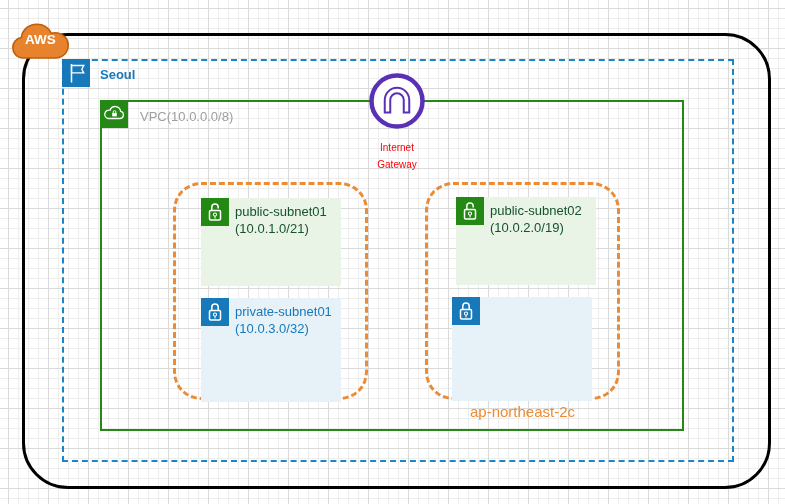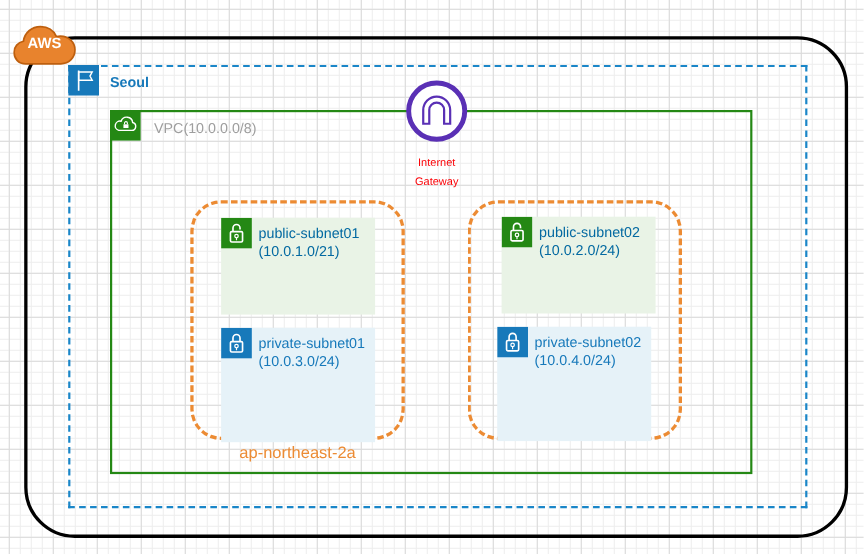--- a/index.html
+++ b/index.html
@@ -70,21 +70,21 @@
   }
   .az-label-a { left: 173px; }
   .az-label-c { left: 425px; }
 
   
   .subnet { width: 140px; z-index: 3; }
   .subnet.public  { background: #e9f3e6; height: 88px; }
   .subnet.private { background: #e6f2f8; height: 104px; }
   .subnet .sn-icon { position: absolute; left: 0; top: 0; }
   .subnet .sn-text { position: absolute; left: 34px; top: 5px; font-size: 13px; line-height: 17px; }
-  .subnet.public  .sn-text { color: #0369a1; }
+  .subnet.public  .sn-text { color: #14532d; }
   .subnet.private .sn-text { color: #1779ba; }
   .sn-pub1 { left: 201px; top: 198px; }
   .sn-prv1 { left: 201px; top: 298px; }
   .sn-pub2 { left: 456px; top: 197px; }
   .sn-prv2 { left: 452px; top: 297px; }
 </style>
 </head>
 <body>
 
 <div class="canvas">
@@ -134,23 +134,23 @@
       <path d="M19.5 41.5 V28 a9.5 9.5 0 0 1 19 0 V41.5" fill="none" stroke="#5a30b5" stroke-width="7.5"></path>
       <path d="M19.5 39.5 V28 a9.5 9.5 0 0 1 19 0 V39.5" fill="none" stroke="#ffffff" stroke-width="3.5"></path>
     </svg>
     <div class="igw-label">
       <div>Internet</div>
       <div>Gateway</div>
     </div>
   </div>
 
   <div class="abs az az-a"></div>
-  <div class="abs az-label az-label-a">ap-northeast-2a</div>
 
   <div class="abs az az-c"></div>
+  <div class="abs az-label az-label-c">ap-northeast-2c</div>
 
   <div class="abs subnet public sn-pub1">
     <svg class="sn-icon" width="28" height="28" viewBox="0 0 28 28">
       <rect x="0" y="0" width="28" height="28" fill="#248814"></rect>
       <rect x="8.5" y="12.5" width="11" height="9.5" rx="1.2" fill="none" stroke="#ffffff" stroke-width="1.5"></rect>
       <path d="M10.8 12.5 V9.3 a3.2 3.2 0 0 1 6.4 0 V10.6" fill="none" stroke="#ffffff" stroke-width="1.5"></path>
       <circle cx="14" cy="16.6" r="1.6" fill="none" stroke="#ffffff" stroke-width="1.1"></circle>
       <line x1="14" y1="18.2" x2="14" y2="20.4" stroke="#ffffff" stroke-width="1.1"></line>
     </svg>
     <div class="sn-text">
@@ -162,45 +162,41 @@
   <div class="abs subnet private sn-prv1">
     <svg class="sn-icon" width="28" height="28" viewBox="0 0 28 28">
       <rect x="0" y="0" width="28" height="28" fill="#1779ba"></rect>
       <rect x="8.5" y="12.5" width="11" height="9.5" rx="1.2" fill="none" stroke="#ffffff" stroke-width="1.5"></rect>
       <path d="M10.8 12.5 V9.3 a3.2 3.2 0 0 1 6.4 0 V12.5" fill="none" stroke="#ffffff" stroke-width="1.5"></path>
       <circle cx="14" cy="16.6" r="1.6" fill="none" stroke="#ffffff" stroke-width="1.1"></circle>
       <line x1="14" y1="18.2" x2="14" y2="20.4" stroke="#ffffff" stroke-width="1.1"></line>
     </svg>
     <div class="sn-text">
       <div>private-subnet01</div>
-      <div>(10.0.3.0/24)</div>
+      <div>(10.0.3.0/32)</div>
     </div>
   </div>
 
   <div class="abs subnet public sn-pub2">
     <svg class="sn-icon" width="28" height="28" viewBox="0 0 28 28">
       <rect x="0" y="0" width="28" height="28" fill="#248814"></rect>
       <rect x="8.5" y="12.5" width="11" height="9.5" rx="1.2" fill="none" stroke="#ffffff" stroke-width="1.5"></rect>
       <path d="M10.8 12.5 V9.3 a3.2 3.2 0 0 1 6.4 0 V10.6" fill="none" stroke="#ffffff" stroke-width="1.5"></path>
       <circle cx="14" cy="16.6" r="1.6" fill="none" stroke="#ffffff" stroke-width="1.1"></circle>
       <line x1="14" y1="18.2" x2="14" y2="20.4" stroke="#ffffff" stroke-width="1.1"></line>
     </svg>
     <div class="sn-text">
       <div>public-subnet02</div>
-      <div>(10.0.2.0/24)</div>
+      <div>(10.0.2.0/19)</div>
     </div>
   </div>
 
   <div class="abs subnet private sn-prv2">
     <svg class="sn-icon" width="28" height="28" viewBox="0 0 28 28">
       <rect x="0" y="0" width="28" height="28" fill="#1779ba"></rect>
       <rect x="8.5" y="12.5" width="11" height="9.5" rx="1.2" fill="none" stroke="#ffffff" stroke-width="1.5"></rect>
       <path d="M10.8 12.5 V9.3 a3.2 3.2 0 0 1 6.4 0 V12.5" fill="none" stroke="#ffffff" stroke-width="1.5"></path>
       <circle cx="14" cy="16.6" r="1.6" fill="none" stroke="#ffffff" stroke-width="1.1"></circle>
       <line x1="14" y1="18.2" x2="14" y2="20.4" stroke="#ffffff" stroke-width="1.1"></line>
     </svg>
-    <div class="sn-text">
-      <div>private-subnet02</div>
-      <div>(10.0.4.0/24)</div>
-    </div>
   </div>
 
 </div>
 
 </body></html>

